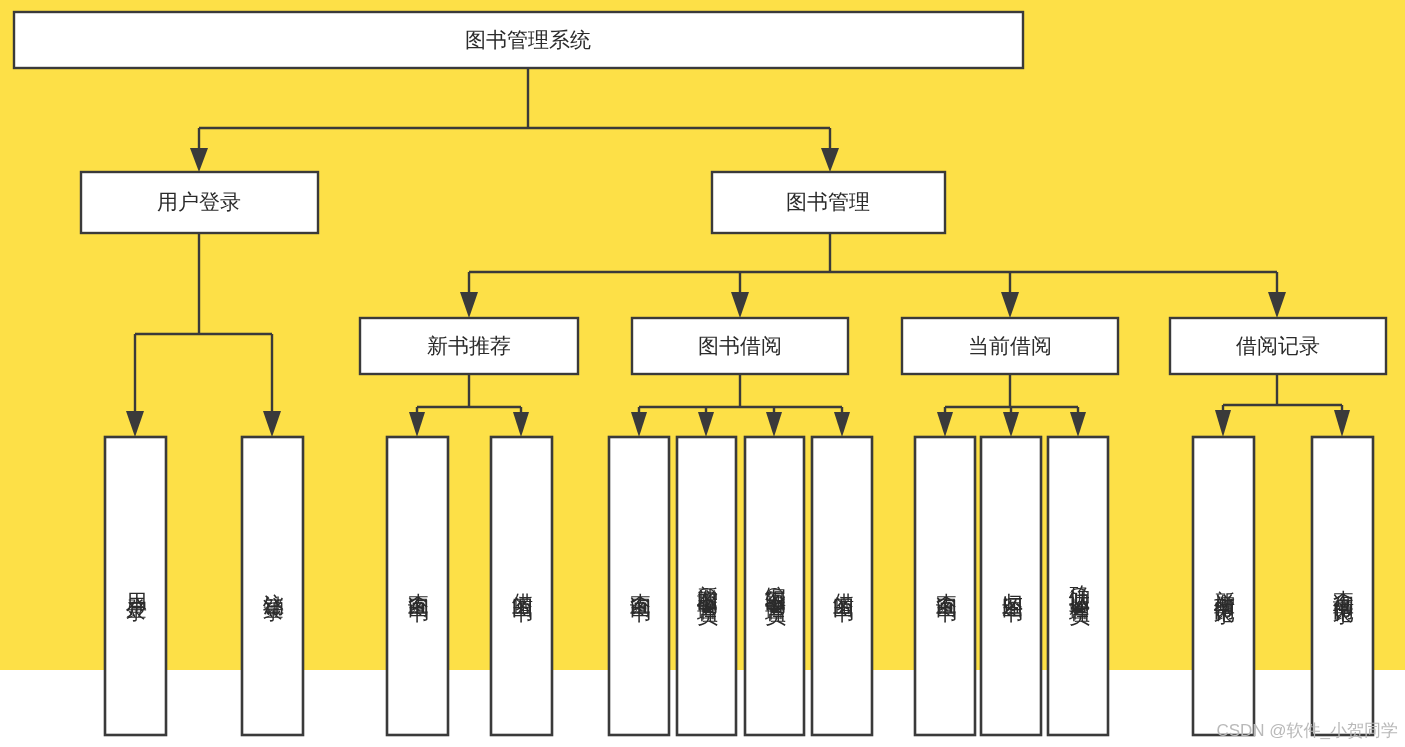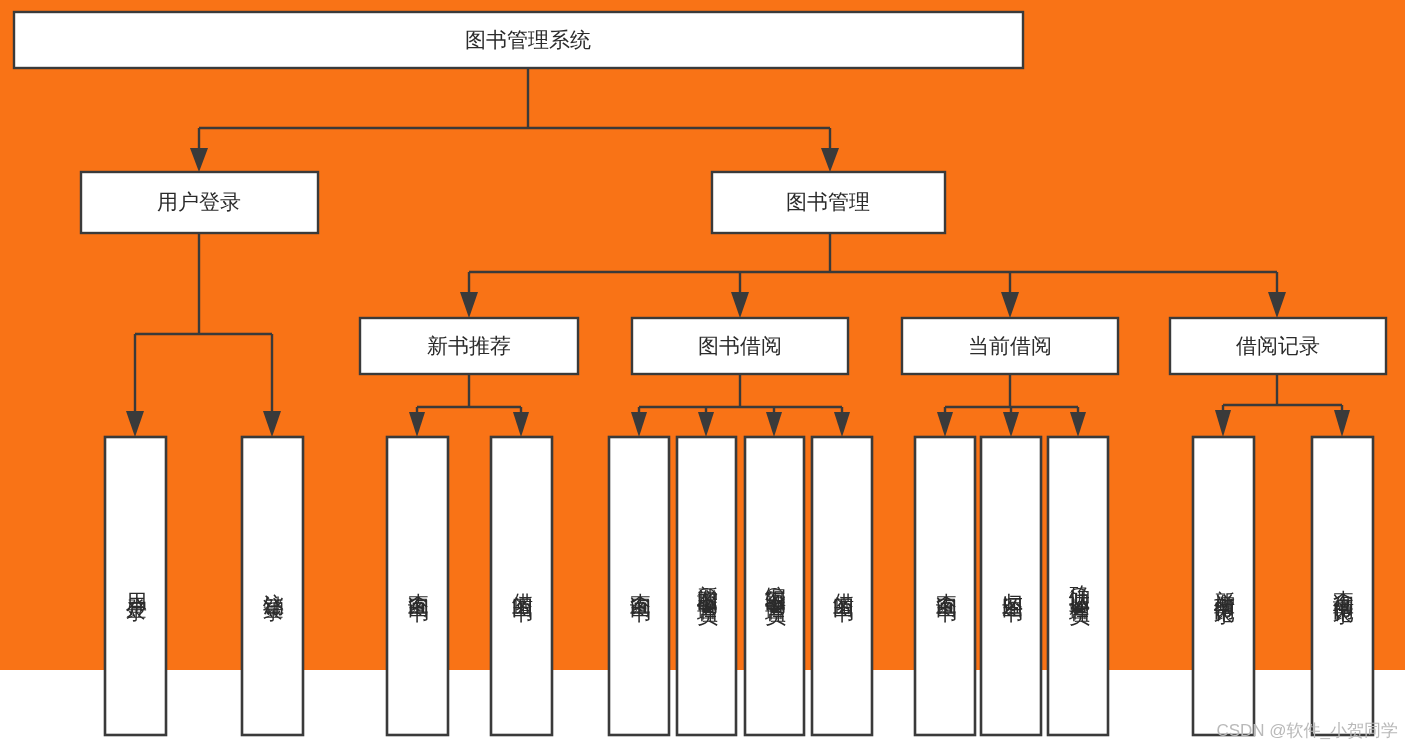--- a/index.html
+++ b/index.html
@@ -12,21 +12,21 @@
     width: 1405px;
     height: 747px;
     font-family: "Liberation Sans", "DejaVu Sans", sans-serif;
     color: #2b2b2b;
     overflow: hidden;
   }
   #diagram-root {
     position: relative;
     width: 1405px;
     height: 670px;
-    background: #f97316;
+    background: #fde047;
   }
   svg.diagram-canvas {
     position: absolute;
     top: 0;
     left: 0;
     width: 1405px;
     height: 747px;
     display: block;
   }
   .node-box {

